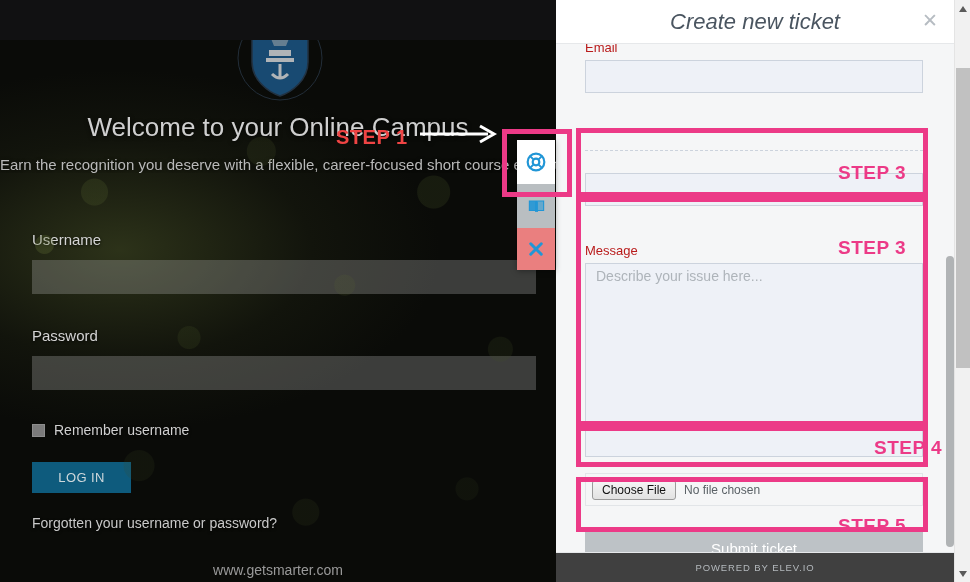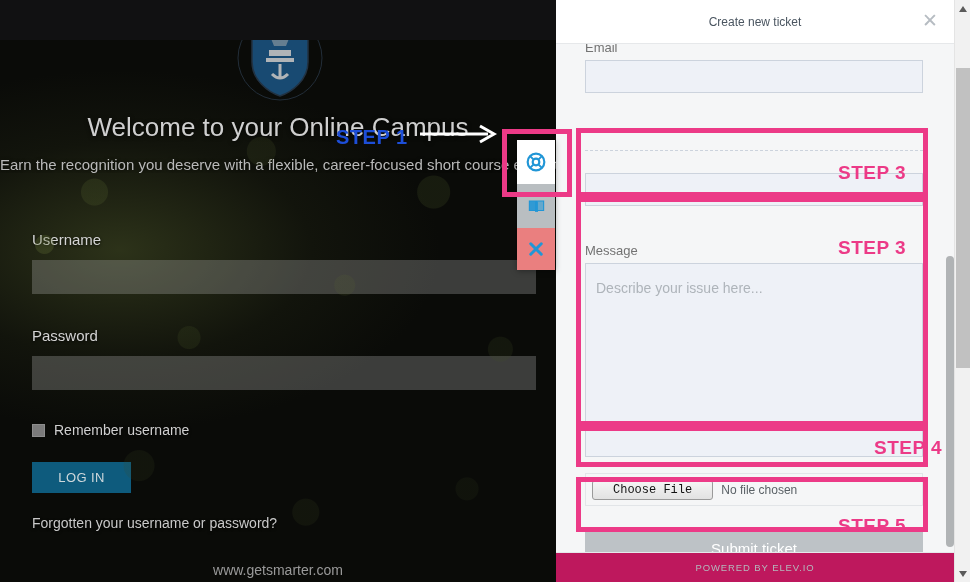--- a/index.html
+++ b/index.html
@@ -83,21 +83,21 @@
     text-decoration: none; text-shadow: 0 1px 3px rgba(0,0,0,.8);
   }
   .site-url {
     position: absolute; left: 0; top: 562px; width: 556px; text-align: center;
     color: #9a9a9a; font-size: 14px;
   }
 
   
   .step1-label {
     position: absolute; left: 336px; top: 126px; z-index: 20;
-    color: #1d4ed8; font-size: 20px; font-weight: bold; letter-spacing: .5px;
+    color: #ef4444; font-size: 20px; font-weight: bold; letter-spacing: .5px;
   }
   .step1-arrow { position: absolute; left: 418px; top: 122px; z-index: 20; }
   .step1-box {
     position: absolute; left: 502px; top: 129px; width: 70px; height: 68px;
     border: 5px solid #ec3a87; z-index: 21;
   }
 
   
   .launcher {
     position: absolute; left: 517px; top: 140px; width: 38px; height: 130px;
@@ -115,67 +115,67 @@
   .panel {
     position: absolute; left: 556px; top: 0; width: 398px; height: 582px;
     background: #f5f6f7; z-index: 10; overflow: hidden;
   }
   .panel-header {
     position: absolute; left: 0; top: 0; width: 398px; height: 44px;
     background: #ffffff; border-bottom: 1px solid #e6e8ea;
     display: flex; align-items: center; justify-content: center;
     z-index: 12;
   }
-  .panel-title { color: #4a5560; font-size: 12px; font-weight: 400; }
+  .panel-title { color: #4a5560; font-size: 22px; font-weight: 400; font-style: italic; }
   .panel-close {
     position: absolute; right: 14px; top: 12px; width: 20px; height: 20px;
     color: #b6bcc2; font-size: 19px; line-height: 18px; text-align: center;
     cursor: pointer; font-family: "Liberation Sans", sans-serif;
   }
   .panel-body { position: absolute; left: 0; top: 44px; width: 398px; height: 508px; }
-  .form-label { color: #737373; font-size: 13px; display: block; margin-bottom: 5px; }
+  .form-label { color: #b91c1c; font-size: 13px; display: block; margin-bottom: 5px; }
   .txt-input {
     width: 338px; height: 33px; background: #eef1f7;
     border: 1px solid #ccd3dd; outline: none;
     font-family: inherit; font-size: 13px; color: #444; padding: 0 8px;
   }
   .email-group { position: absolute; left: 29px; top: -4px; }
   .divider {
     position: absolute; left: 29px; top: 106px; width: 338px;
     border-top: 1px dashed #ccd3dd;
   }
   .subject-group { position: absolute; left: 29px; top: 129px; }
   .message-group { position: absolute; left: 29px; top: 199px; }
   .msg-area {
     width: 338px; height: 194px; background: #eef1f7;
     border: 1px solid #ccd3dd; outline: none; resize: none;
-    font-family: inherit; font-size: 14px; color: #444; padding: 16px 10px;
+    font-family: inherit; font-size: 14px; color: #444; padding: 4px 10px;
   }
   .msg-area::placeholder { color: #aeb4ba; }
   .file-group {
     position: absolute; left: 29px; top: 429px; width: 338px; height: 33px;
     background: #f5f6f7; border: 1px solid #e2e5e8;
     display: flex; align-items: center; padding: 0 6px; gap: 8px;
   }
   .file-btn {
     background: linear-gradient(180deg,#f5f5f5,#e2e2e2);
     border: 1px solid #9a9a9a; border-radius: 3px;
-    font-family: Liberation Mono, monospace; font-size: 12px; color: #111;
-    padding: 2px 20px; cursor: pointer;
+    font-family: Liberation Sans, sans-serif; font-size: 12px; color: #111;
+    padding: 2px 9px; cursor: pointer;
   }
   .file-status { color: #5a6166; font-size: 12px; }
   .submit-btn {
     position: absolute; left: 29px; top: 484px; width: 338px; height: 41px;
     background: #bdc2c6; border: none; color: #ffffff; font-size: 15px;
     cursor: pointer; font-family: inherit;
     display: flex; align-items: center; justify-content: center;
   }
   .panel-footer {
     position: absolute; left: 0; top: 552px; width: 398px; height: 30px;
-    background: #be185d; border-top: 1px solid #e6e8ea;
+    background: #404040; border-top: 1px solid #e6e8ea;
     display: flex; align-items: center; justify-content: center; z-index: 12;
   }
   .powered { color: #b4b9bd; font-size: 9.5px; letter-spacing: .9px; }
 
   
   .anno-box { position: absolute; border: 5px solid #ec3a87; z-index: 18; pointer-events: none; }
   .anno-label {
     position: absolute; z-index: 19; color: #ec3a87;
     font-size: 19px; font-weight: bold; letter-spacing: .5px;
   }

